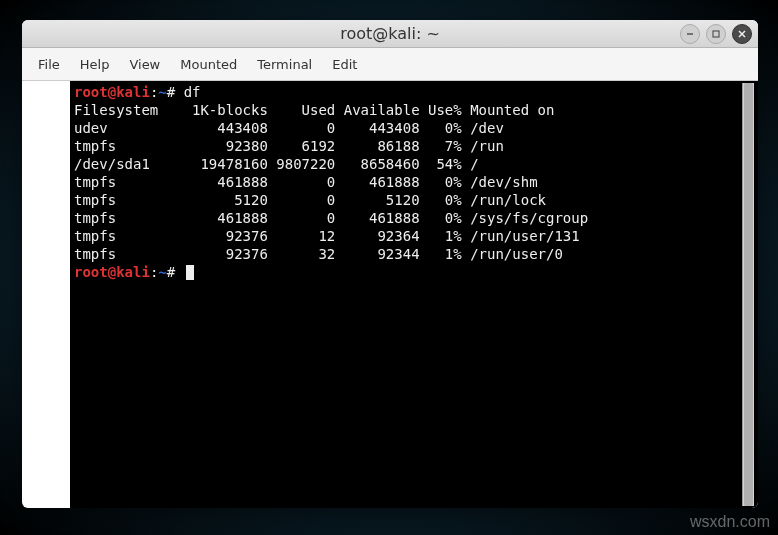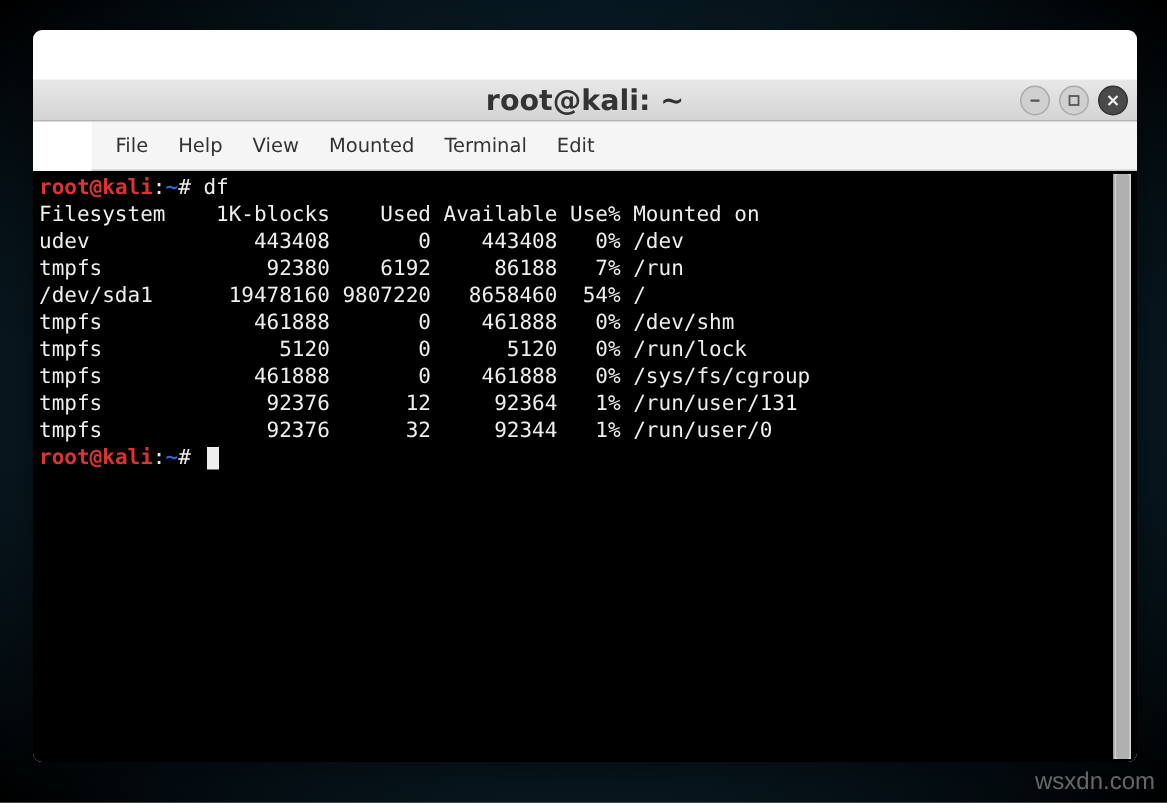--- a/index.html
+++ b/index.html
@@ -25,25 +25,24 @@
       overflow: hidden;
     }
     .titlebar {
       height: 28px;
       background: linear-gradient(to bottom, #e8e8e8, #d4d4d4);
       display: flex;
       align-items: center;
       justify-content: center;
       position: relative;
       font-family: "DejaVu Sans", Arial, sans-serif;
-      font-size: 19px;
-      font-weight: bold;
+      font-size: 16px;
+      font-weight: normal;
       color: #333;
       border-bottom: 1px solid #b5b5b5;
-      margin-top: 33px;
     }
     .window-controls {
       position: absolute;
       right: 6px;
       display: flex;
       gap: 6px;
     }
     .win-btn {
       width: 20px;
       height: 20px;
@@ -62,35 +61,35 @@
       height: 24px;
       background: #f5f5f5;
       display: flex;
       align-items: center;
       padding: 16px 6px;
       font-family: "DejaVu Sans", Arial, sans-serif;
       font-size: 13px;
       color: #333;
       border-bottom: 1px solid #ccc;
       gap: 0;
-      margin-left: 39px;
     }
     .menu-item {
       padding: 2px 10px;
       cursor: pointer;
     }
     .terminal-body {
       flex: 1;
       background: #000;
       color: #eee;
       font-size: 14px;
       line-height: 18px;
       padding: 2px 4px;
       position: relative;
       display: flex;
+      margin-left: 48px;
     }
     .terminal-content {
       flex: 1;
       white-space: pre;
       font-family: "DejaVu Sans Mono", "Liberation Mono", monospace;
     }
     .scrollbar {
       width: 12px;
       background: #d4d4d4;
       position: relative;

